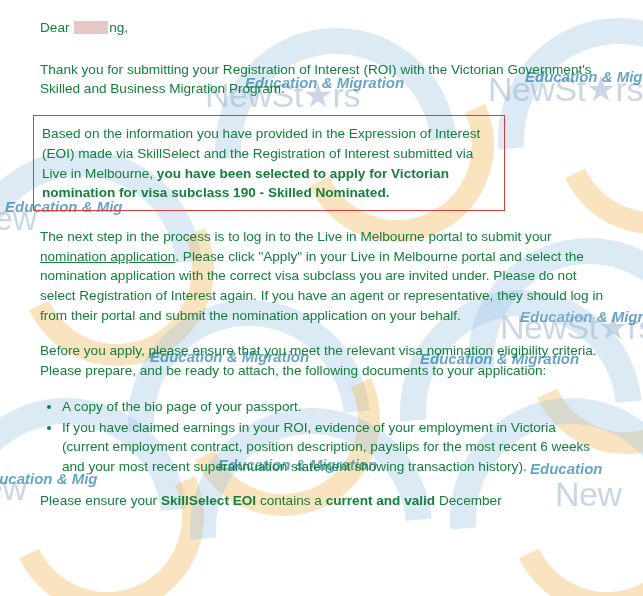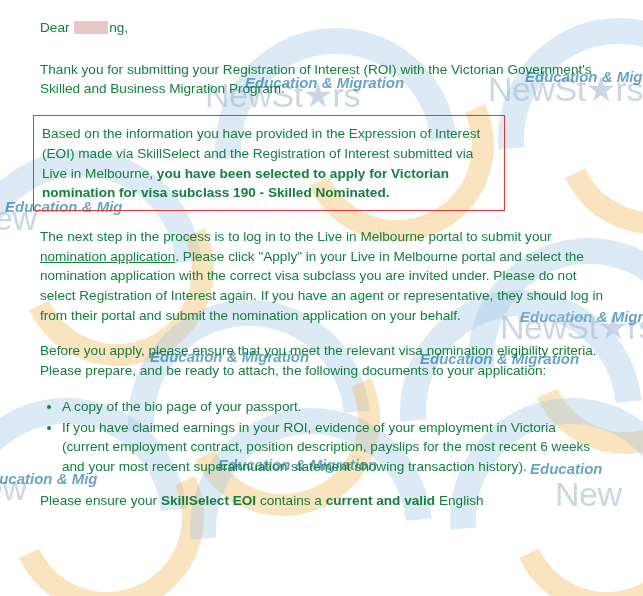--- a/index.html
+++ b/index.html
@@ -180,15 +180,15 @@
   <p><span>The next step in the process is to log in to the Live in Melbourne portal to submit your </span><span class="ul-link">nomination application</span><span>. Please click "Apply" in your Live in Melbourne portal and select the nomination application with the correct visa subclass you are invited under. Please do not select Registration of Interest again. If you have an agent or representative, they should log in from their portal and submit the nomination application on your behalf.</span></p>
 
 
   <p>Before you apply, please ensure that you meet the relevant visa nomination eligibility criteria. Please prepare, and be ready to attach, the following documents to your application:</p>
 
   <ul>
     <li>A copy of the bio page of your passport.</li>
     <li>If you have claimed earnings in your ROI, evidence of your employment in Victoria (current employment contract, position description, payslips for the most recent 6 weeks and your most recent superannuation statement showing transaction history).</li>
   </ul>
 
-  <p class="last-line"><span>Please ensure your </span><b>SkillSelect EOI</b><span> contains a </span><b>current and valid</b><span> English</span></p>
+  <p class="last-line"><span>Please ensure your </span><b>SkillSelect EOI</b><span> contains a </span><b>current and valid</b><span> December</span></p>
 
 </div>
 
 </body></html>

